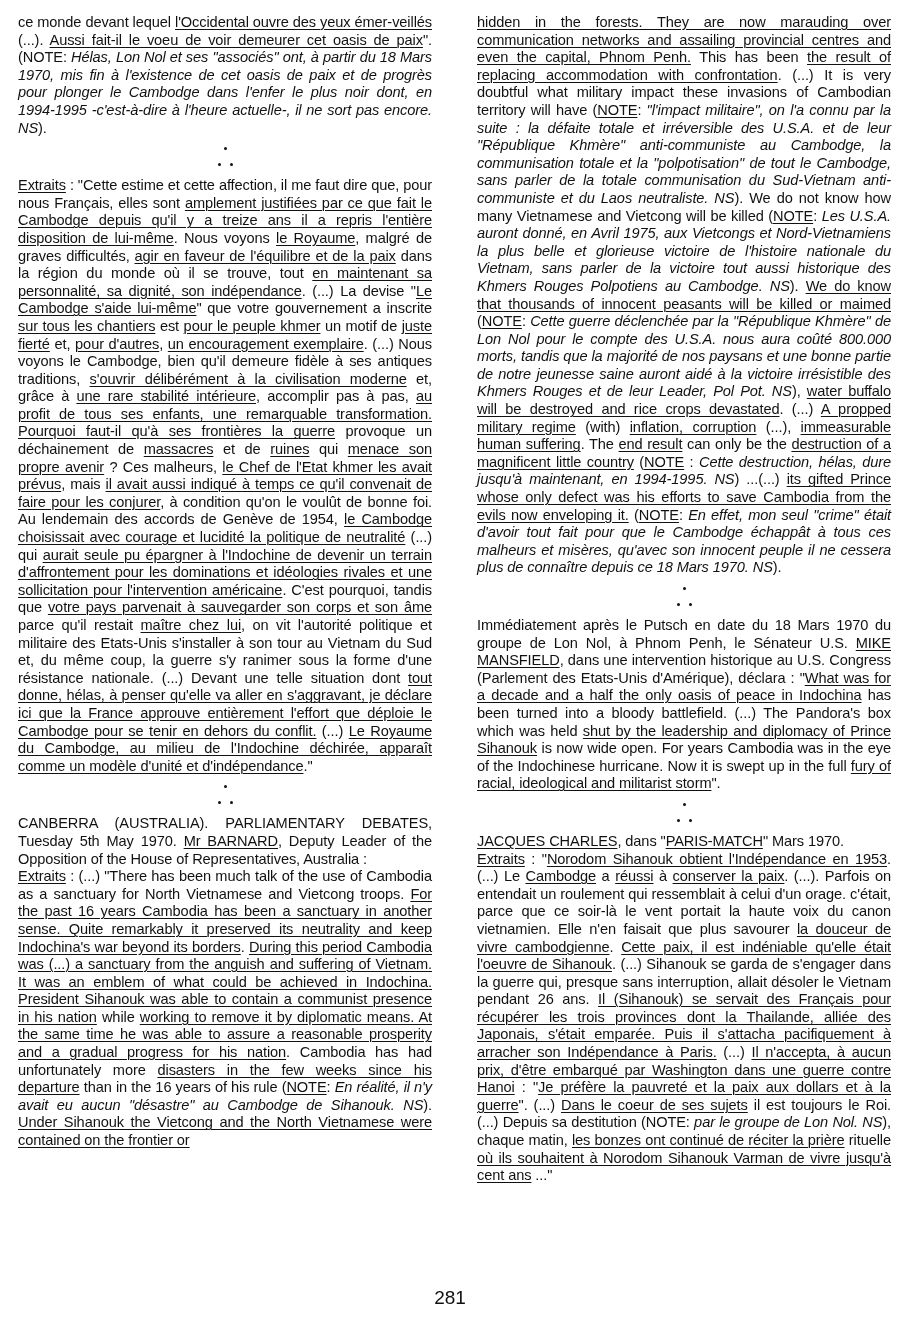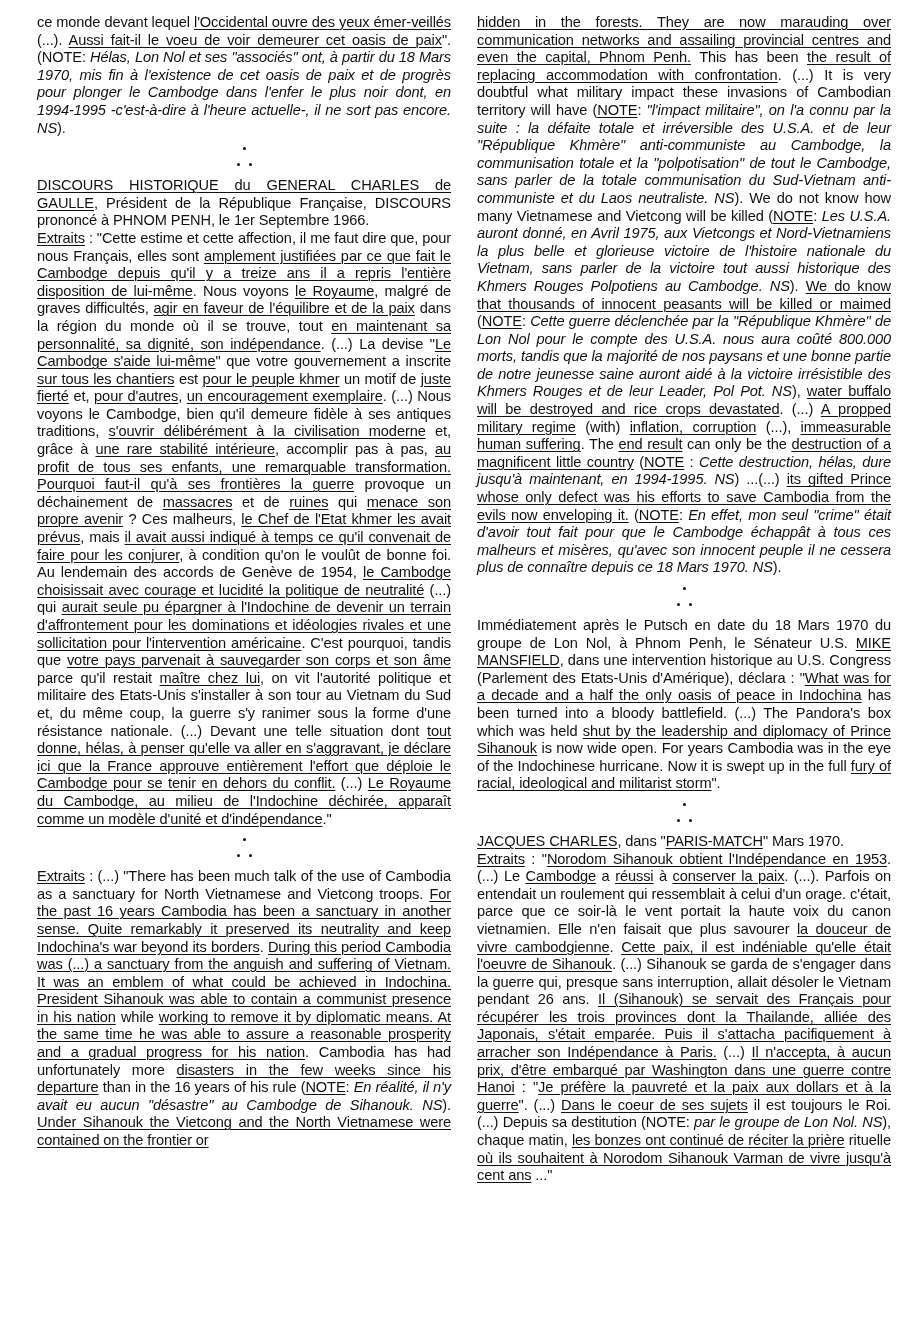--- a/index.html
+++ b/index.html
@@ -1,21 +1,21 @@
 <!DOCTYPE html>
 <html><head>
 <meta charset="utf-8">
 <style>
   html, body { margin: 0; padding: 0; background: #ffffff; }
   body { width: 900px; height: 1321px; position: relative; overflow: hidden; color: #111; }
   .page { position: absolute; left: 0; top: 0; width: 900px; height: 1321px; }
   .col { position: absolute; top: 14px; width: 414px;
          font-family: "Liberation Sans", sans-serif; font-size: 14.6px; line-height: 17.6px;
          text-align: justify; letter-spacing: -0.1px; }
-  .col.left { left: 37px; }
+  .col.left { left: 18px; }
   .col.right { left: 477px; }
   .para { margin: 0; }
   .u { text-decoration: underline; text-decoration-thickness: 1px; text-underline-offset: 2px; }
   .i { font-style: italic; }
   .sep { position: relative; height: 40px; }
   .sep .d { position: absolute; width: 3px; height: 3px; background: #111; border-radius: 50%; }
   .sep .d1 { left: 50%; top: 10px; margin-left: -1px; }
   .sep .d2 { left: 50%; top: 26px; margin-left: -7px; }
   .sep .d3 { left: 50%; top: 26px; margin-left: 5px; }
   .pageno { position: absolute; top: 1287px; left: 0; width: 900px; text-align: center;
@@ -25,38 +25,39 @@
 <body>
 
 <div class="page">
   <div class="col left">
       <p class="para"><span>ce monde devant lequel </span><span class="u">l'Occidental ouvre des yeux émer-veillés</span><span> (...). </span><span class="u">Aussi fait-il le voeu de voir demeurer cet oasis de paix</span><span>". (NOTE: </span><span class="i">Hélas, Lon Nol et ses "associés" ont, à partir du 18 Mars 1970, mis fin à l'existence de cet oasis de paix et de progrès pour plonger le Cambodge dans l'enfer le plus noir dont, en 1994-1995 -c'est-à-dire à l'heure actuelle-, il ne sort pas encore. NS</span><span>).</span></p>
       <div class="sep">
         <span class="d d1"></span>
         <span class="d d2"></span>
         <span class="d d3"></span>
       </div>
-      <p class="para"><span class="u">DISCOURS HISTORIQUE du GENERAL CHARLES de GAULLE</span><span>, Président de la République Française, DISCOURS prononcé à PHNOM PENH, le 1er Septembre 1966.</span></p>
       <p class="para"><span class="u">Extraits</span><span> : "Cette estime et cette affection, il me faut dire que, pour nous Français, elles sont </span><span class="u">amplement justifiées par ce que fait le Cambodge depuis qu'il y a treize ans il a repris l'entière disposition de lui-même</span><span>. Nous voyons </span><span class="u">le Royaume</span><span>, malgré de graves difficultés, </span><span class="u">agir en faveur de l'équilibre et de la paix</span><span> dans la région du monde où il se trouve, tout </span><span class="u">en maintenant sa personnalité, sa dignité, son indépendance</span><span>. (...) La devise "</span><span class="u">Le Cambodge s'aide lui-même</span><span>" que votre gouvernement a inscrite </span><span class="u">sur tous les chantiers</span><span> est </span><span class="u">pour le peuple khmer</span><span> un motif de </span><span class="u">juste fierté</span><span> et, </span><span class="u">pour d'autres</span><span>, </span><span class="u">un encouragement exemplaire</span><span>. (...) Nous voyons le Cambodge, bien qu'il demeure fidèle à ses antiques traditions, </span><span class="u">s'ouvrir délibérément à la civilisation moderne</span><span> et, grâce à </span><span class="u">une rare stabilité intérieure</span><span>, accomplir pas à pas, </span><span class="u">au profit de tous ses enfants, une remarquable transformation. Pourquoi faut-il qu'à ses frontières la guerre</span><span> provoque un déchainement de </span><span class="u">massacres</span><span> et de </span><span class="u">ruines</span><span> qui </span><span class="u">menace son propre avenir</span><span> ? Ces malheurs, </span><span class="u">le Chef de l'Etat khmer les avait prévus</span><span>, mais </span><span class="u">il avait aussi indiqué à temps ce qu'il convenait de faire pour les conjurer</span><span>, à condition qu'on le voulût de bonne foi. Au lendemain des accords de Genève de 1954, </span><span class="u">le Cambodge choisissait avec courage et lucidité la politique de neutralité</span><span> (...) qui </span><span class="u">aurait seule pu épargner à l'Indochine de devenir un terrain d'affrontement pour les dominations et idéologies rivales et une sollicitation pour l'intervention américaine</span><span>. C'est pourquoi, tandis que </span><span class="u">votre pays parvenait à sauvegarder son corps et son âme</span><span> parce qu'il restait </span><span class="u">maître chez lui</span><span>, on vit l'autorité politique et militaire des Etats-Unis s'installer à son tour au Vietnam du Sud et, du même coup, la guerre s'y ranimer sous la forme d'une résistance nationale. (...) Devant une telle situation dont </span><span class="u">tout donne, hélas, à penser qu'elle va aller en s'aggravant, je déclare ici que la France approuve entièrement l'effort que déploie le Cambodge pour se tenir en dehors du conflit.</span><span> (...) </span><span class="u">Le Royaume du Cambodge, au milieu de l'Indochine déchirée, apparaît comme un modèle d'unité et d'indépendance</span><span>."</span></p>
       <div class="sep">
         <span class="d d1"></span>
         <span class="d d2"></span>
         <span class="d d3"></span>
       </div>
+      <p class="para"><span>CANBERRA (AUSTRALIA). PARLIAMENTARY DEBATES, Tuesday 5th May 1970. </span><span class="u">Mr BARNARD</span><span>, Deputy Leader of the Opposition of the House of Representatives, Australia :</span></p>
       <p class="para"><span class="u">Extraits</span><span> : (...) "There has been much talk of the use of Cambodia as a sanctuary for North Vietnamese and Vietcong troops. </span><span class="u">For the past 16 years Cambodia has been a sanctuary in another sense. Quite remarkably it preserved its neutrality and keep Indochina's war beyond its borders</span><span>. </span><span class="u">During this period Cambodia was (...) a sanctuary from the anguish and suffering of Vietnam. It was an emblem of what could be achieved in Indochina. President Sihanouk was able to contain a communist presence in his nation</span><span> while </span><span class="u">working to remove it by diplomatic means. At the same time he was able to assure a reasonable prosperity and a gradual progress for his nation</span><span>. Cambodia has had unfortunately more </span><span class="u">disasters in the few weeks since his departure</span><span> than in the 16 years of his rule (</span><span class="u">NOTE</span><span>: </span><span class="i">En réalité, il n'y avait eu aucun "désastre" au Cambodge de Sihanouk. NS</span><span>). </span><span class="u">Under Sihanouk the Vietcong and the North Vietnamese were contained on the frontier or</span></p>
     </div>
   <div class="col right">
       <p class="para"><span class="u">hidden in the forests. They are now marauding over communication networks and assailing provincial centres and even the capital, Phnom Penh.</span><span> This has been </span><span class="u">the result of replacing accommodation with confrontation</span><span>. (...) It is very doubtful what military impact these invasions of Cambodian territory will have (</span><span class="u">NOTE</span><span>: </span><span class="i">"l'impact militaire", on l'a connu par la suite : la défaite totale et irréversible des U.S.A. et de leur "République Khmère" anti-communiste au Cambodge, la communisation totale et la "polpotisation" de tout le Cambodge, sans parler de la totale communisation du Sud-Vietnam anti-communiste et du Laos neutraliste. NS</span><span>). We do not know how many Vietnamese and Vietcong will be killed (</span><span class="u">NOTE</span><span>: </span><span class="i">Les U.S.A. auront donné, en Avril 1975, aux Vietcongs et Nord-Vietnamiens la plus belle et glorieuse victoire de l'histoire nationale du Vietnam, sans parler de la victoire tout aussi historique des Khmers Rouges Polpotiens au Cambodge. NS</span><span>). </span><span class="u">We do know that thousands of innocent peasants will be killed or maimed</span><span> (</span><span class="u">NOTE</span><span>: </span><span class="i">Cette guerre déclenchée par la "République Khmère" de Lon Nol pour le compte des U.S.A. nous aura coûté 800.000 morts, tandis que la majorité de nos paysans et une bonne partie de notre jeunesse saine auront aidé à la victoire irrésistible des Khmers Rouges et de leur Leader, Pol Pot. NS</span><span>), </span><span class="u">water buffalo will be destroyed and rice crops devastated</span><span>. (...) </span><span class="u">A propped military regime</span><span> (with) </span><span class="u">inflation, corruption</span><span> (...), </span><span class="u">immeasurable human suffering</span><span>. The </span><span class="u">end result</span><span> can only be the </span><span class="u">destruction of a magnificent little country</span><span> (</span><span class="u">NOTE</span><span> : </span><span class="i">Cette destruction, hélas, dure jusqu'à maintenant, en 1994-1995. NS</span><span>) ...(...) </span><span class="u">its gifted Prince whose only defect was his efforts to save Cambodia from the evils now enveloping it.</span><span> (</span><span class="u">NOTE</span><span>: </span><span class="i">En effet, mon seul "crime" était d'avoir tout fait pour que le Cambodge échappât à tous ces malheurs et misères, qu'avec son innocent peuple il ne cessera plus de connaître depuis ce 18 Mars 1970. NS</span><span>).</span></p>
       <div class="sep">
         <span class="d d1"></span>
         <span class="d d2"></span>
         <span class="d d3"></span>
       </div>
       <p class="para"><span>Immédiatement après le Putsch en date du 18 Mars 1970 du groupe de Lon Nol, à Phnom Penh, le Sénateur U.S. </span><span class="u">MIKE MANSFIELD</span><span>, dans une intervention historique au U.S. Congress (Parlement des Etats-Unis d'Amérique), déclara : "</span><span class="u">What was for a decade and a half the only oasis of peace in Indochina</span><span> has been turned into a bloody battlefield. (...) The Pandora's box which was held </span><span class="u">shut by the leadership and diplomacy of Prince Sihanouk</span><span> is now wide open. For years Cambodia was in the eye of the Indochinese hurricane. Now it is swept up in the full </span><span class="u">fury of racial, ideological and militarist storm</span><span>".</span></p>
       <div class="sep">
         <span class="d d1"></span>
         <span class="d d2"></span>
         <span class="d d3"></span>
       </div>
       <p class="para"><span class="u">JACQUES CHARLES</span><span>, dans "</span><span class="u">PARIS-MATCH</span><span>" Mars 1970.</span></p>
       <p class="para"><span class="u">Extraits</span><span> : "</span><span class="u">Norodom Sihanouk obtient l'Indépendance en 1953</span><span>. (...) Le </span><span class="u">Cambodge</span><span> a </span><span class="u">réussi</span><span> à </span><span class="u">conserver la paix</span><span>. (...). Parfois on entendait un roulement qui ressemblait à celui d'un orage. c'était, parce que ce soir-là le vent portait la haute voix du canon vietnamien. Elle n'en faisait que plus savourer </span><span class="u">la douceur de vivre cambodgienne</span><span>. </span><span class="u">Cette paix, il est indéniable qu'elle était l'oeuvre de Sihanouk</span><span>. (...) Sihanouk se garda de s'engager dans la guerre qui, presque sans interruption, allait désoler le Vietnam pendant 26 ans. </span><span class="u">Il (Sihanouk) se servait des Français pour récupérer les trois provinces dont la Thailande, alliée des Japonais, s'était emparée. Puis il s'attacha pacifiquement à arracher son Indépendance à Paris.</span><span> (...) </span><span class="u">Il n'accepta, à aucun prix, d'être embarqué par Washington dans une guerre contre Hanoi</span><span> : "</span><span class="u">Je préfère la pauvreté et la paix aux dollars et à la guerre</span><span>". (...) </span><span class="u">Dans le coeur de ses sujets</span><span> il est toujours le Roi. (...) Depuis sa destitution (NOTE: </span><span class="i">par le groupe de Lon Nol. NS</span><span>), chaque matin, </span><span class="u">les bonzes ont continué de réciter la prière</span><span> rituelle </span><span class="u">où ils souhaitent à Norodom Sihanouk Varman de vivre jusqu'à cent ans</span><span> ..."</span></p>
     </div>
+  <div class="pageno">281</div>
 </div>
 
 </body></html>

